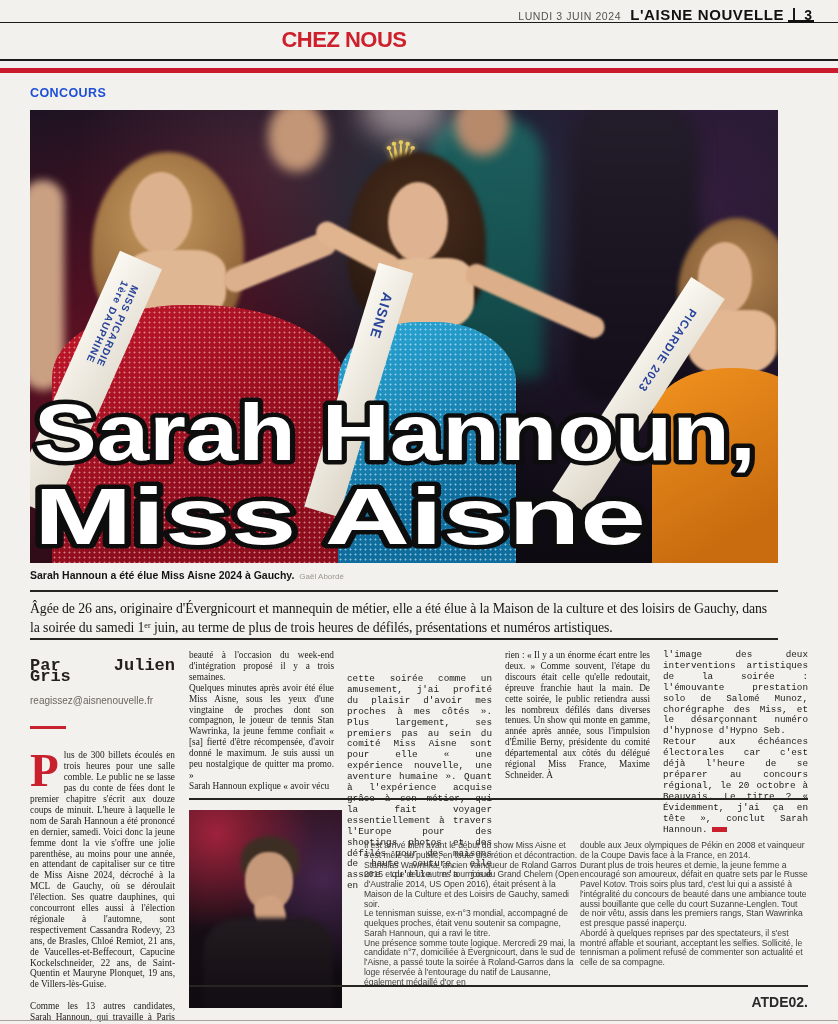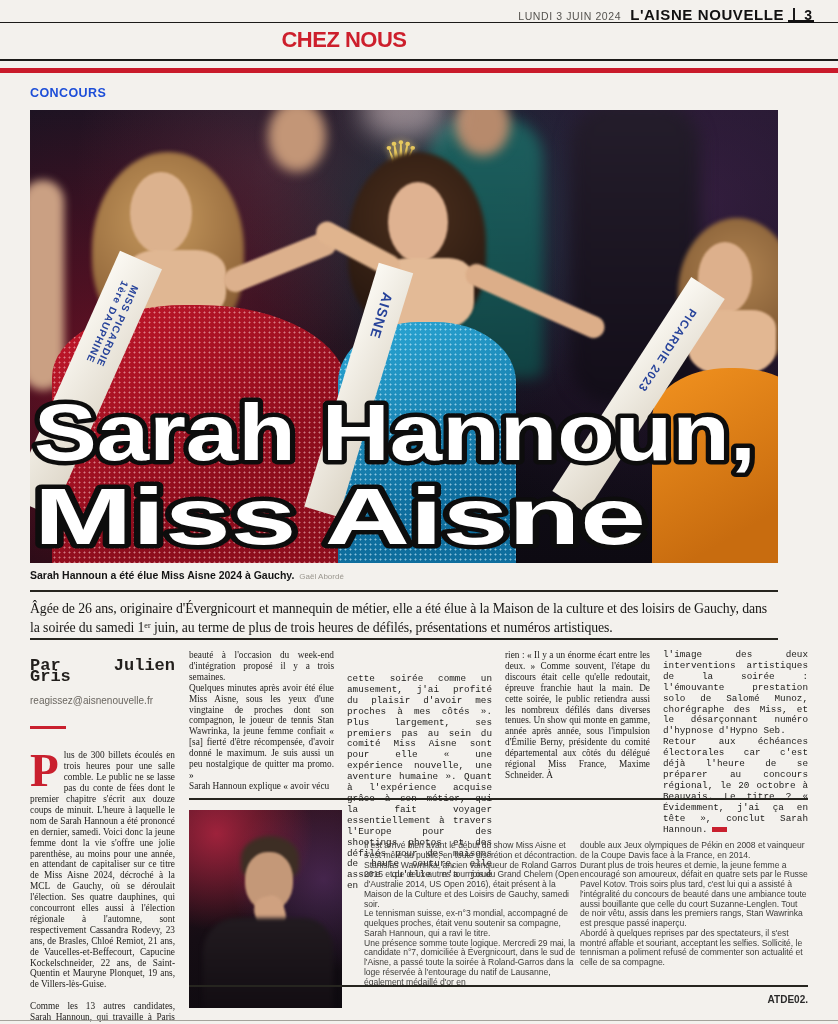--- a/index.html
+++ b/index.html
@@ -113,21 +113,21 @@
     top:802px; left:352px; width:456px;
     font-size:23px; font-weight:normal; color:#2c2b29; letter-spacing:-.2px;
   }
   .wcol {
     font-size:8.6px; line-height:9.75px; color:#3d3c3a;
     white-space:pre-line; width:216px; letter-spacing:-.05px;
   }
   .w1 { left:364px; top:841px; }
   .w2 { left:580px; top:841px; width:228px; }
   .w-rule-bot { top:985px; left:189px; width:619px; height:2px; background:#26251f; }
-  .page-code { top:994px; left:700px; width:108px; text-align:right; font-size:10px; font-weight:bold; color:#2a2a2a; }
+  .page-code { top:994px; left:700px; width:108px; text-align:right; font-size:14px; font-weight:bold; color:#2a2a2a; }
   .rule-bottom { top:1020px; left:0; width:838px; height:1px; background:#a5a29b; }
 </style>
 </head>
 <body>
 
 <div class="page">
 
   <div class="abs hdr">
     <span class="hdr-date">LUNDI 3 JUIN 2024</span>
     <span class="hdr-title">L'AISNE NOUVELLE</span>

